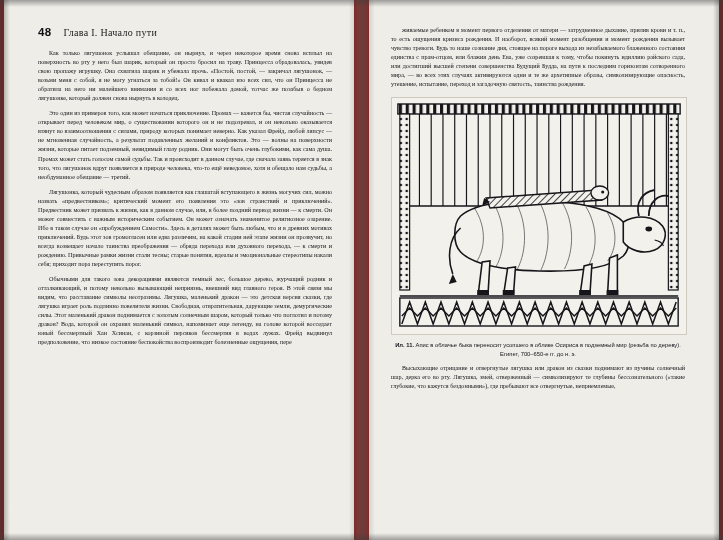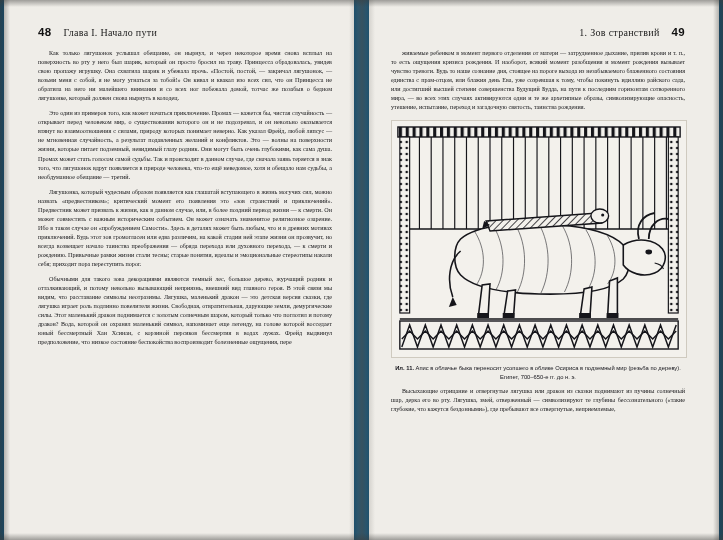--- a/index.html
+++ b/index.html
@@ -13,21 +13,21 @@
     height: 540px;
     background: #6b6b68;
     overflow: hidden;
     font-family: "Liberation Serif", serif;
   }
   
   .book {
     position: absolute;
     left: 0; top: 0;
     width: 723px; height: 540px;
-    background: #0c4a6e;
+    background: #7f1d1d;
   }
   .gutter {
     position: absolute;
     left: 349px; top: 0;
     width: 26px; height: 540px;
     background: linear-gradient(to right,
       rgba(120,118,112,0.00) 0%,
       rgba(110,108,102,0.35) 35%,
       rgba(90,88,84,0.55) 50%,
       rgba(110,108,102,0.30) 66%,
@@ -143,24 +143,20 @@
         </div>
         <p class="body">Как только лягушонок услышал обещание, он нырнул, и через некоторое время снова всплыл на поверхность во рту у него был шарик, который он про­сто бросил на траву. Принцесса обрадовалась, увидев свою пропажу игрушку. Она схватила шарик и убежала прочь. «Постой, постой, — закричал лягушонок, — возьми меня с собой, я не могу угнаться за тобой!» Он кивал и квакал изо всех сил, что он Принцесса не обратила на него ни малейшего внимания и со всех ног побежала домой, тотчас же позабыв о бедном лягушонке, который должен снова нырнуть в колодец.</p>
         <p class="body gap">Это один из примеров того, как может начаться приключение. Промах — кажется бы, чистая случайность — открывает перед человеком мир, о суще­ствовании которого он и не подозревал, и он невольно оказывается втянут во взаимоотношения с силами, природу которых понимает неверно. Как указал Фрейд, любой ляпсус — не мгновенная случайность, а результат подавленных желаний и конфликтов. Это — волны на поверхности жизни, которые питает подземный, невидимый глазу родник. Они могут быть очень глубокими, как сама душа. Промах может стать голосом самой судьбы. Так и происходит в дан­ном случае, где сначала заявь теряется в знак того, что лягушонок вдруг поя­вляется в природе человека, что-то ещё неведомое, хотя и обещало нам судьбы, а необдуманное обещание — третий.</p>
         <p class="body gap">Лягушонка, который чудесным образом появляется как глашатай вступаю­щего в жизнь могучих сил, можно назвать «предвестником»; критический момент его появления это «зов странствий и приключений». Предвестник может при­звать к жизни, как в данном случае, или, в более поздний период жизни — к смерти. Он может совместить с важным историческим событием. Он может означать знаменитое религиозное озарение. Ибо в таком случае он «пробужде­нием Самости». Здесь в деталях может быть любым, что и в древних моти­вах приключений. Будь этот зов громогласен или едва различим, на какой стадии ней этапе жизни он прозвучит, но всегда возвещает начало таинства преображения — обряда перехода или духовного перехода, — к смерти и рождению. Привычные рамки жизни стали тесны; старые понятия, идеалы и эмоциональные стерео­типы накали себя; приходит пора переступить порог.</p>
         <p class="body gap">Обычными для такого зова декорациями являются темный лес, большое дерево, журчащий родник и отталкивающий, и потому невольно вызывающий неприязнь, внешний вид главного героя. В этой связи мы видим, что расставание символы неотразимы. Лягушка, маленький дракон — это детская версия сказ­ки, где лягушка играет роль подлинно повелителя жизни. Свободная, от­вратительная, дарующие земли, демургические силы. Этот маленький дракон поднимается с золотым солнечным шаром, который только что поглотил и потому дракон? Вода, которой он охранял маленький символ, напоминает еще легенду, на голове которой восседает юный бессмертный Хан Хсинан, с корзиной персиков бессмертия в водах лужах. Фрейд выдвинул предположение, что низкое состояние беспокойства воспроизводит болезненные ощущения, пере­</p>
       </div>
     </div>
 
     <div class="page page-right">
       <div class="page-inner">
-        <div class="running-head">
-          <span class="rh-title">1. Зов странствий</span>
-          <span class="folio">49</span>
-        </div>
 
         <p class="body">живаемые ребенком в момент первого отделения от матери — затрудненное дыхание, прилив крови и т. п., то есть ощущения кризиса рождения. И наобо­рот, всякий момент разобщения и момент рождения вызывает чувство тревоги. Будь то наше сознание дня, стоящее на пороге выхода из незабываемого бла­женного состояния единства с прам-отцом, или блажия день Ева, уже созревшая к тому, чтобы покинуть идиллию райского сада, или достигший высшей степени совершенства Будущий Будда, на пути к последним горизонтам сотворенного ми­ра, — во всех этих случаях активируются одни и те же архетипные образы, символизирующие опасность, утешение, испытание, переход и загадочную свя­тость, таинства рождения.</p>
 
         <div class="figure">
           <div class="fig-frame">
             <svg class="fig-svg" viewBox="0 0 300 236" preserveAspectRatio="none">
               <defs>
                 <pattern id="hatch" width="5" height="5" patternUnits="userSpaceOnUse" patternTransform="rotate(45)">
                   <rect width="5" height="5" fill="#f3f1ec"></rect>
                   <line x1="0" y1="0" x2="0" y2="5" stroke="#15151a" stroke-width="1.6"></line>

